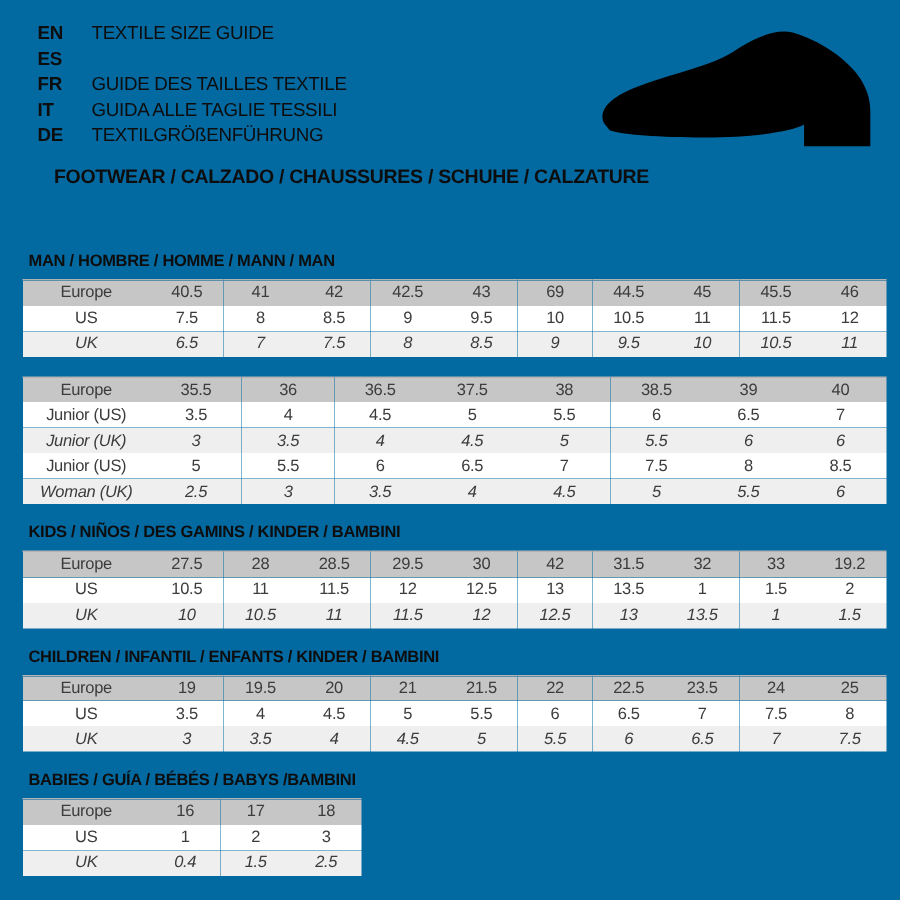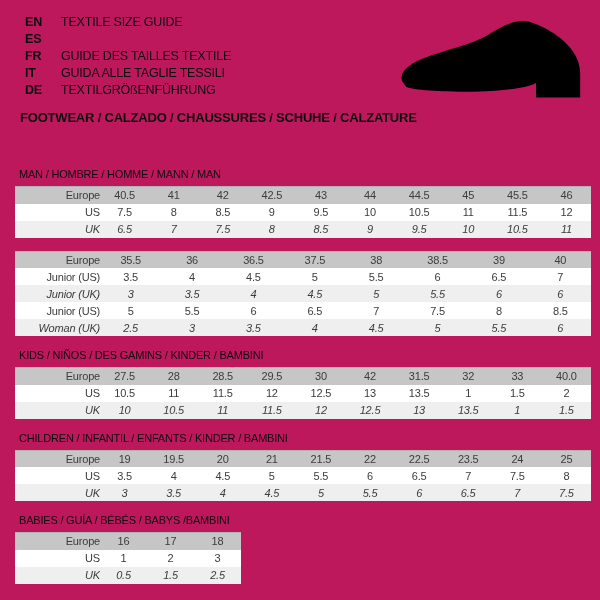--- a/index.html
+++ b/index.html
@@ -10,53 +10,53 @@
     --title:#0d0d0d;
     --icon:#000000;
   }
   *{box-sizing:border-box;}
   html,body{margin:0;padding:0;background:#ffffff;}
   body{
     width:600px;height:600px;
     font-family:"Liberation Sans", sans-serif;
     -webkit-font-smoothing:antialiased;
   }
-  .sheet{position:relative;width:600px;height:600px;background:#be185d;overflow:hidden;}
+  .sheet{position:relative;width:600px;height:600px;background:#0369a1;overflow:hidden;}
 
   
   .langs{position:absolute;top:14px;left:25px;}
   .lang-row{display:flex;line-height:17px;}
   .lang-code{width:36px;font-weight:bold;font-size:12.5px;color:var(--title);letter-spacing:-0.2px;}
   .lang-text{font-weight:normal;font-size:12.5px;color:var(--title);letter-spacing:-0.2px;white-space:nowrap;}
 
   .shoe{position:absolute;top:12px;left:392px;width:194px;height:96px;}
 
   .category{
-    position:absolute;top:110px;left:20px;
+    position:absolute;top:110px;left:36px;
     font-weight:bold;font-size:13px;color:var(--title);
     letter-spacing:-0.2px;white-space:nowrap;
   }
 
   
   .sections{position:absolute;top:168px;left:15px;width:576px;}
   .section{margin-bottom:13px;}
   .section-title{
-    font-weight:normal;font-size:11px;color:var(--title);
+    font-weight:bold;font-size:11px;color:var(--title);
     margin:0 0 6px 4px;letter-spacing:-0.2px;white-space:nowrap;
   }
   table.size{
     border-collapse:collapse;table-layout:fixed;width:576px;
     font-size:11px;color:var(--text);
   }
   table.size.narrow{width:226px;}
   table.size td{
     height:17px;padding:0;text-align:center;
     white-space:nowrap;overflow:hidden;letter-spacing:-0.2px;
   }
-  table.size td.label{text-align:right;width:85px;margin-left:16px;}
+  table.size td.label{text-align:center;width:85px;margin-left:16px;}
   tr.head{background:var(--header-row-bg);border-top:1px solid #b3b3b3;}
   tr.plain{background:var(--row-bg);}
   tr.alt{background:var(--alt-row-bg);font-style:italic;}
 </style>
 </head>
 <body>
 
 <div class="sheet">
 
   <div class="langs">
@@ -104,21 +104,21 @@
         <div class="section-title">MAN / HOMBRE / HOMME / MANN / MAN</div>
         <table class="size">
           <tbody>
             <tr class="head">
               <td class="label">Europe</td>
               <td>40.5</td>
               <td>41</td>
               <td>42</td>
               <td>42.5</td>
               <td>43</td>
-              <td>44</td>
+              <td>69</td>
               <td>44.5</td>
               <td>45</td>
               <td>45.5</td>
               <td>46</td>
             </tr>
             <tr class="plain">
               <td class="label">US</td>
               <td>7.5</td>
               <td>8</td>
               <td>8.5</td>
@@ -215,21 +215,21 @@
               <td class="label">Europe</td>
               <td>27.5</td>
               <td>28</td>
               <td>28.5</td>
               <td>29.5</td>
               <td>30</td>
               <td>42</td>
               <td>31.5</td>
               <td>32</td>
               <td>33</td>
-              <td>40.0</td>
+              <td>19.2</td>
             </tr>
             <tr class="plain">
               <td class="label">US</td>
               <td>10.5</td>
               <td>11</td>
               <td>11.5</td>
               <td>12</td>
               <td>12.5</td>
               <td>13</td>
               <td>13.5</td>
@@ -310,21 +310,21 @@
               <td>18</td>
             </tr>
             <tr class="plain">
               <td class="label">US</td>
               <td>1</td>
               <td>2</td>
               <td>3</td>
             </tr>
             <tr class="alt">
               <td class="label">UK</td>
-              <td>0.5</td>
+              <td>0.4</td>
               <td>1.5</td>
               <td>2.5</td>
             </tr>
           </tbody>
         </table>
       </div>
     </div>
 
 </div>
 

